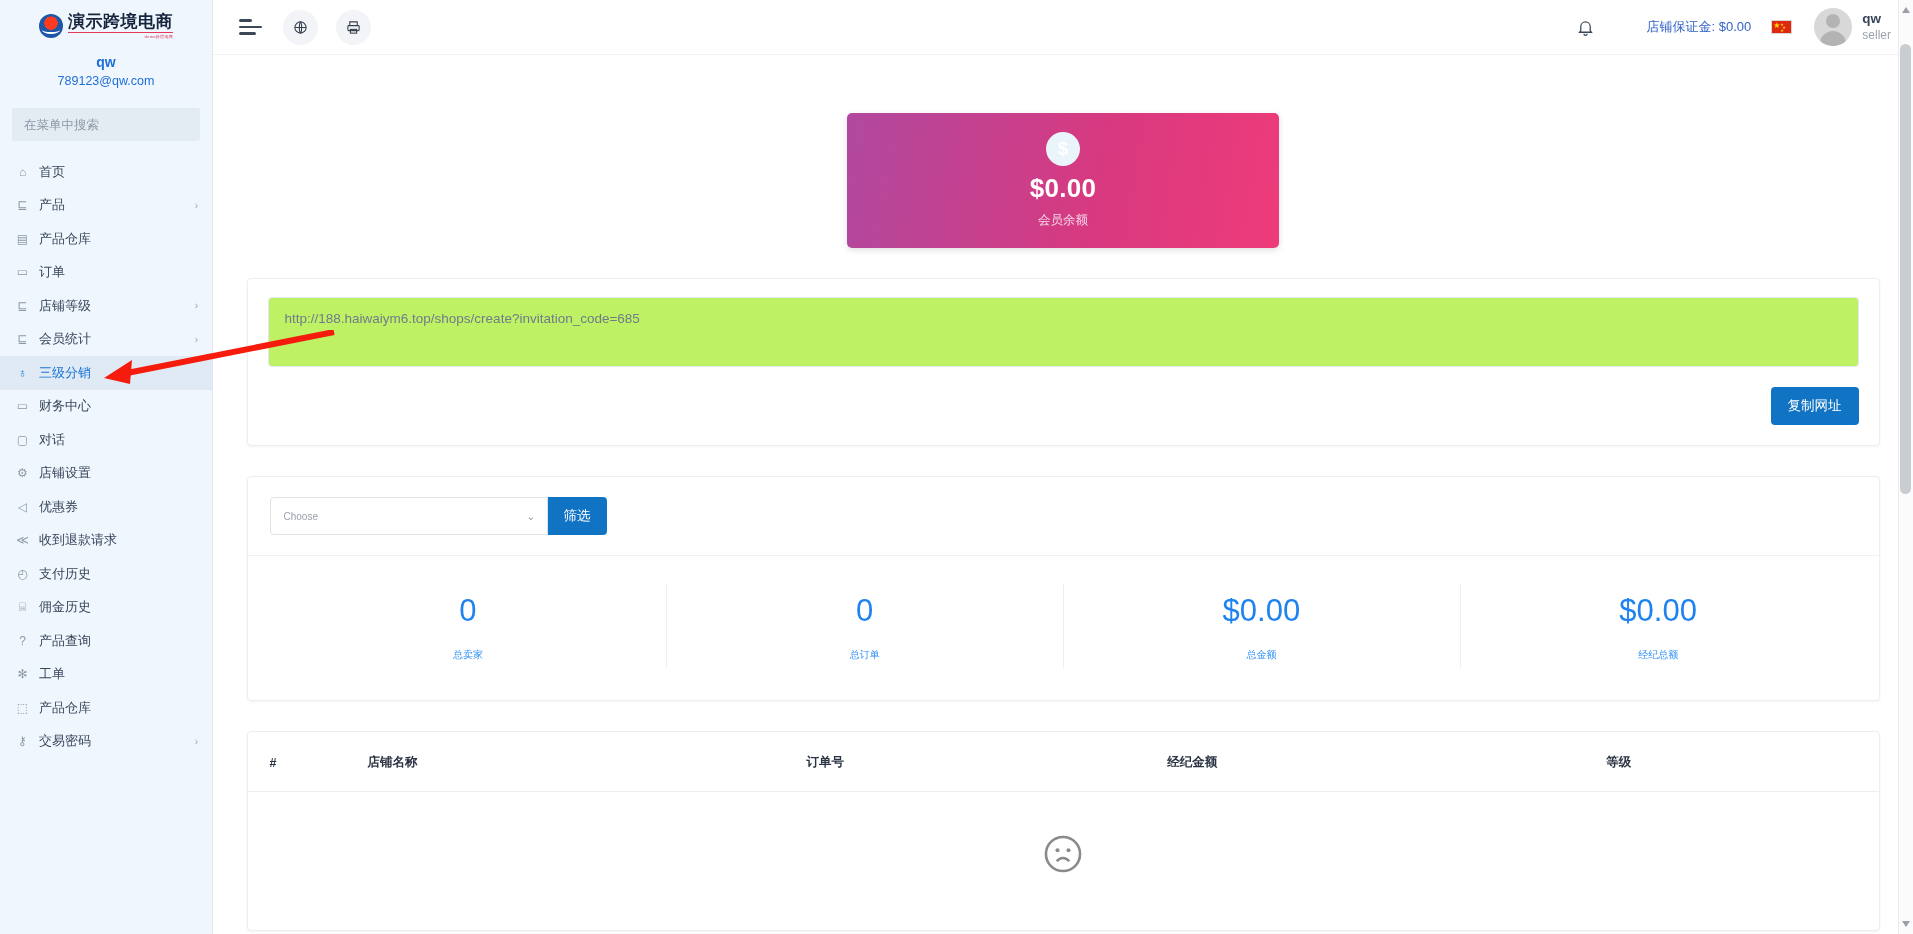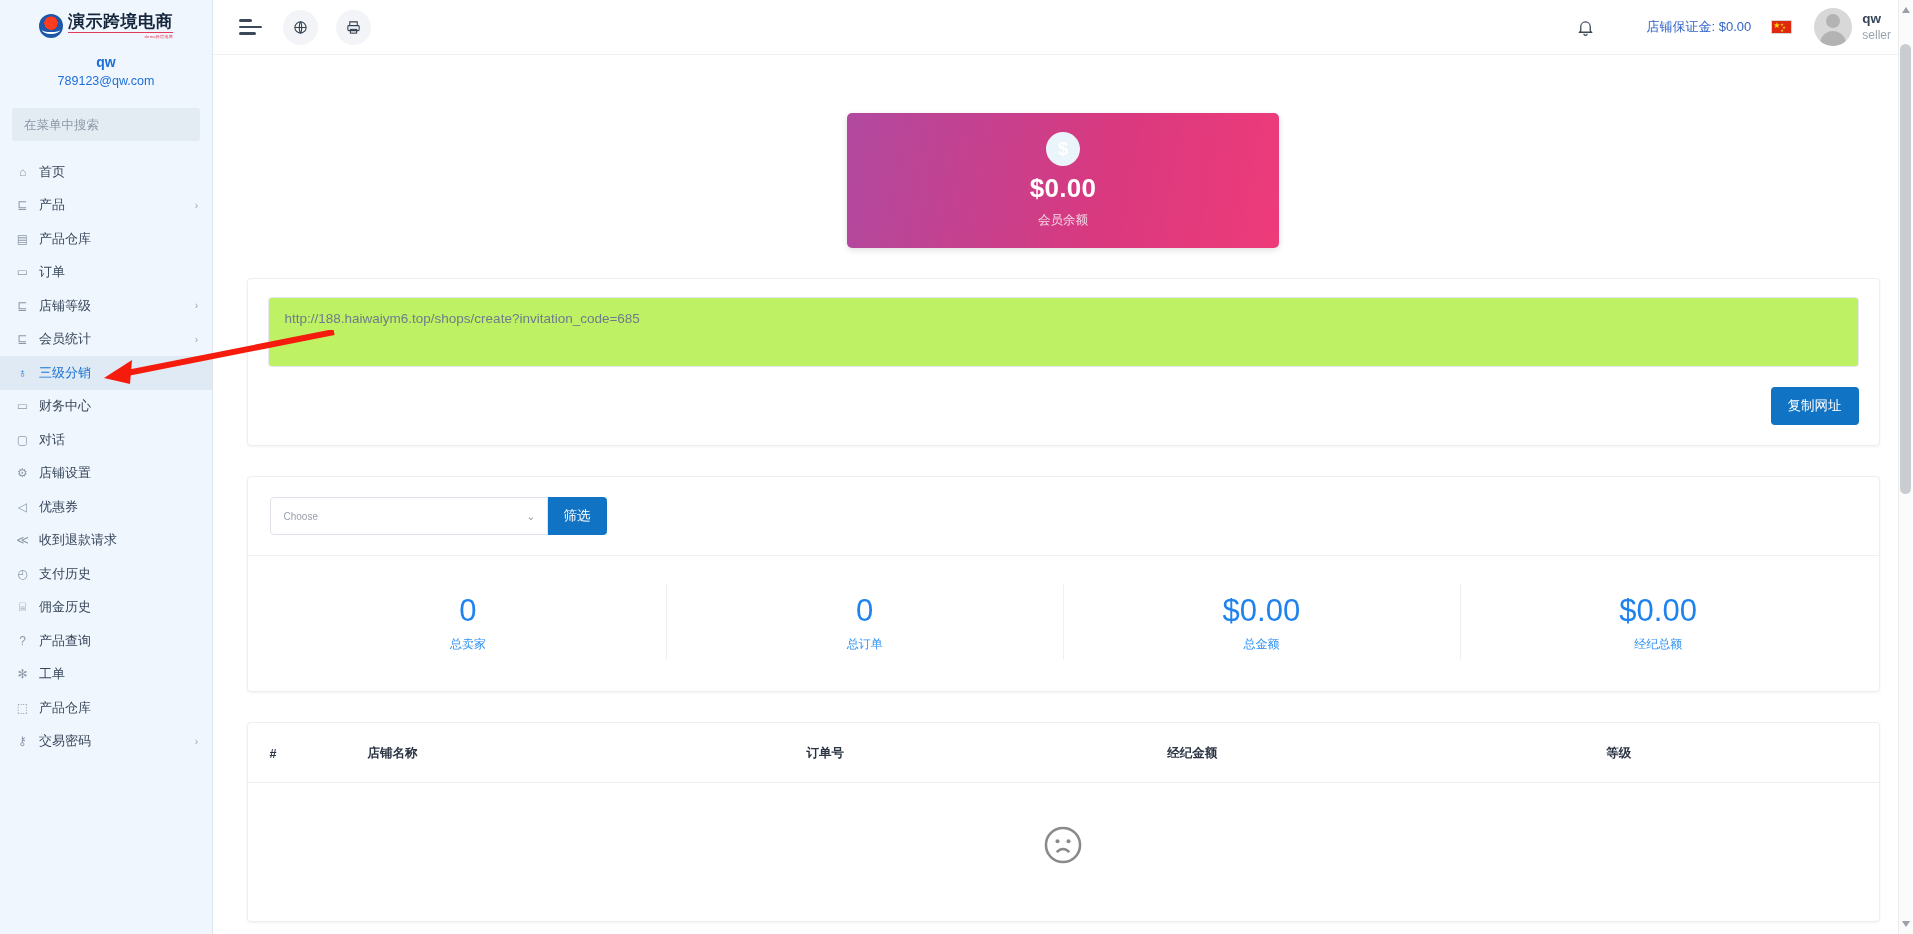--- a/index.html
+++ b/index.html
@@ -205,21 +205,21 @@
     border-radius: 0 4px 4px 0; padding: 0 16px; font-size: 13.5px;
     cursor: pointer; font-family: inherit;
   }
 
   .kpis { display: flex; padding: 22px 22px 26px; }
   .kpi { flex: 1; text-align: center; padding: 16px 0 12px; position: relative; }
   .kpi + .kpi::before {
     content:""; position:absolute; left:0; top:6px; bottom:6px; width:1px; background:#edeff2;
   }
   .kpi-val { font-size: 31px; color: #1f83ef; font-weight: 400; line-height: 1.1; }
-  .kpi-lbl { font-size: 12px; color: #2e90f5; margin-top: 8px; }
+  .kpi-lbl { font-size: 10px; color: #2e90f5; margin-top: 20px; }
 
   .panel.table-panel { padding: 0 0 0 0; margin-bottom: 30px; }
   table { width: 100%; border-collapse: collapse; }
   thead th {
     text-align: left; font-size: 12.5px; color: #2b3443; font-weight: bold;
     padding: 22px 10px 20px 10px;
     border-bottom: 1px solid #eceef1;
   }
   thead th:first-child { padding-left: 22px; width: 110px; }
   .empty-state { padding: 40px 0 50px; text-align: center; }

